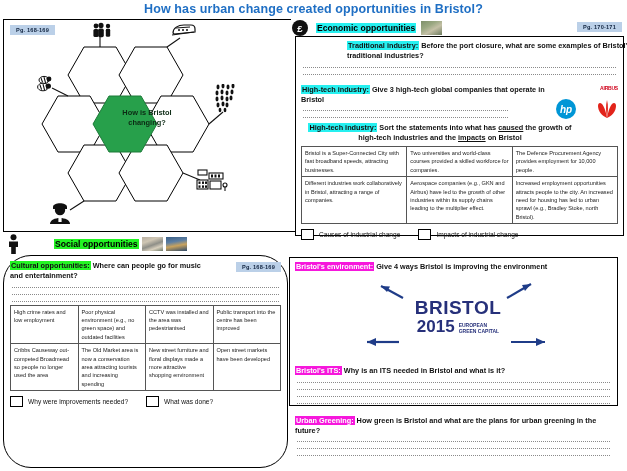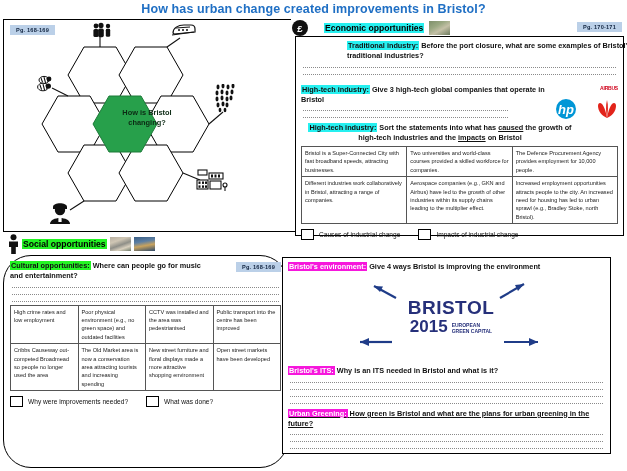--- a/index.html
+++ b/index.html
@@ -26,21 +26,21 @@
     position:absolute;background:#BBD0E8;color:#10233f;
     font-size:5.6px;font-weight:bold;padding:2px 6px;letter-spacing:.2px;
     white-space:nowrap;
   }
 
   
   .hl-cyan{background:#26F0F0;padding:0 1px;}
   .hl-green{background:#24F424;padding:0 1px;}
   .hl-mag{background:#F617DC;padding:0 1px;}
   .q{font-size:7.3px;font-weight:bold;color:#111;line-height:1.35;}
-  .cap{font-size:8.6px;font-weight:bold;}
+  .cap{font-size:8.6px;font-weight:bold;margin-left:32px;}
 
   
   .dots{border-bottom:1px dotted #8a8a8a;height:0;margin:6px 2px 0 2px;}
 
   
   #hexPanel{left:3px;top:19px;width:344px;height:213px;}
   .hexwrap{position:absolute;left:0;top:0;width:285px;height:213px;}
   .hexsvg{position:absolute;left:0;top:0;}
   .hexlabel{
     position:absolute;left:106px;top:88px;width:74px;
@@ -63,55 +63,55 @@
     font-size:5.6px;line-height:1.5;color:#222;
   }
   .keyrow{display:flex;align-items:center;margin-top:5px;font-size:6.6px;color:#111;}
   .keybox{width:11px;height:9px;border:1.2px solid #000;background:#fff;flex:0 0 11px;}
   .keylbl{margin-left:5px;margin-right:18px;}
 
   
   #econHdr{left:291px;top:19px;width:333px;height:18px;border:none;}
   #econBody{left:295px;top:36px;width:329px;height:200px;padding:4px 5px;}
   #envHdr{left:291px;top:240px;width:333px;height:18px;border:none;}
-  #envBody{left:282px;top:257px;width:329px;height:197px;padding:4px 5px;}
+  #envBody{left:289px;top:257px;width:329px;height:149px;padding:4px 5px;}
 
   .coin{
     width:16px;height:16px;border-radius:50%;background:#111;color:#fff;
     font-size:9.5px;font-weight:bold;display:flex;align-items:center;justify-content:center;
     flex:0 0 16px;margin-left:1px;
   }
   .treeIcon{width:19px;height:18px;flex:0 0 19px;margin-left:1px;}
 
   
   .logos{position:absolute;right:4px;top:48px;width:56px;height:42px;}
   .logoAirbus{position:absolute;right:1px;top:0;font-size:5px;color:#D0021B;font-weight:bold;letter-spacing:-.2px;}
   .hpLogo{
     position:absolute;right:43px;top:14px;width:20px;height:20px;border-radius:50%;
-    background:#0096D6;color:#fff;font-style:italic;font-weight:bold;font-size:13px;
+    background:#0096D6;color:#fff;font-style:italic;font-weight:bold;font-size:10px;
     display:flex;align-items:center;justify-content:center;
   }
   .huawei{position:absolute;right:1px;top:14px;width:22px;height:20px;}
 
   
   .bristolLogoBox{position:relative;height:86px;margin-top:4px;}
   .b2015{position:absolute;left:88px;top:22px;width:150px;text-align:center;}
   .b2015 .word{font-size:19px;font-weight:bold;color:#26307A;letter-spacing:.5px;line-height:1;}
   .b2015 .row2{display:flex;align-items:flex-end;justify-content:center;gap:4px;margin-top:1px;}
   .b2015 .yr{font-size:17px;font-weight:bold;color:#26307A;line-height:1;}
   .b2015 .sub{font-size:5px;font-weight:bold;color:#26307A;line-height:1.15;text-align:left;}
   .miniBristol{font-size:7px;font-weight:bold;color:#26307A;line-height:1;}
   .miniSub{font-size:3.4px;font-weight:bold;color:#26307A;}
 </style>
 </head>
 <body>
 
 <div class="page">
 
-  <div class="title">How has urban change created improvements in Bristol?</div>
+  <div class="title">How has urban change created opportunities in Bristol?</div>
 
   <div class="panel" id="hexPanel">
     <div class="hexwrap">
       <svg class="hexsvg" width="285" height="213" viewBox="0 0 285 213">
         <g fill="#ffffff" stroke="#000000" stroke-width="1">
           <polygon points="80,27 112,27 128,55 112,83 80,83 64,55"></polygon>
           <polygon points="131,27 163,27 179,55 163,83 131,83 115,55"></polygon>
           <polygon points="54,76 86,76 102,104 86,132 54,132 38,104"></polygon>
           <polygon points="157,76 189,76 205,104 189,132 157,132 141,104"></polygon>
           <polygon points="80,125 112,125 128,153 112,181 80,181 64,153"></polygon>
@@ -264,21 +264,21 @@
       <span class="keybox"></span>
       <span class="keylbl">Why were improvements needed?</span>
       <span class="keybox"></span>
       <span class="keylbl">What was done?</span>
     </div>
   </div>
 
   <div id="econHdr" class="panel">
     <div class="hdrRow">
       <span class="coin">£</span>
-      <span class="cap hl-cyan" style="margin-left:16px;">Economic opportunities</span>
+      <span class="cap hl-cyan" style="margin-left:8px;">Economic opportunities</span>
       <span class="thumb" style="margin-left: 5px; background: linear-gradient(150deg, rgb(126, 143, 106) 0%, rgb(154, 168, 130) 35%, rgb(196, 192, 166) 60%, rgb(109, 123, 94) 100%);" style2=""></span>
       <div class="pgref" style="right:2px;top:3px;">Pg. 170-171</div>
     </div>
   </div>
 
   <div class="panel" id="econBody">
     <div class="q" style="width:290px;margin-left:46px;">
       <span class="hl-cyan">Traditional industry:</span>
       <span>Before the port closure, what are some examples of Bristol's traditional industries?</span>
     </div>
@@ -366,21 +366,21 @@
 
     <div class="q" style="margin-top:4px;">
       <span class="hl-mag" style="color:#fff;">Bristol's ITS:</span>
       <span>Why is an ITS needed in Bristol and what is it?</span>
     </div>
     <div class="dots"></div>
     <div class="dots"></div>
     <div class="dots"></div>
     <div class="dots"></div>
 
-    <div class="q" style="margin-top:5px;text-decoration:underline;">
+    <div class="q" style="margin-top:12px;">
       <span class="hl-mag" style="color:#fff;">Urban Greening:</span>
       <span>How green is Bristol and what are the plans for urban greening in the future?</span>
     </div>
     <div class="dots"></div>
     <div class="dots"></div>
     <div class="dots"></div>
   </div>
 
 </div>
 

